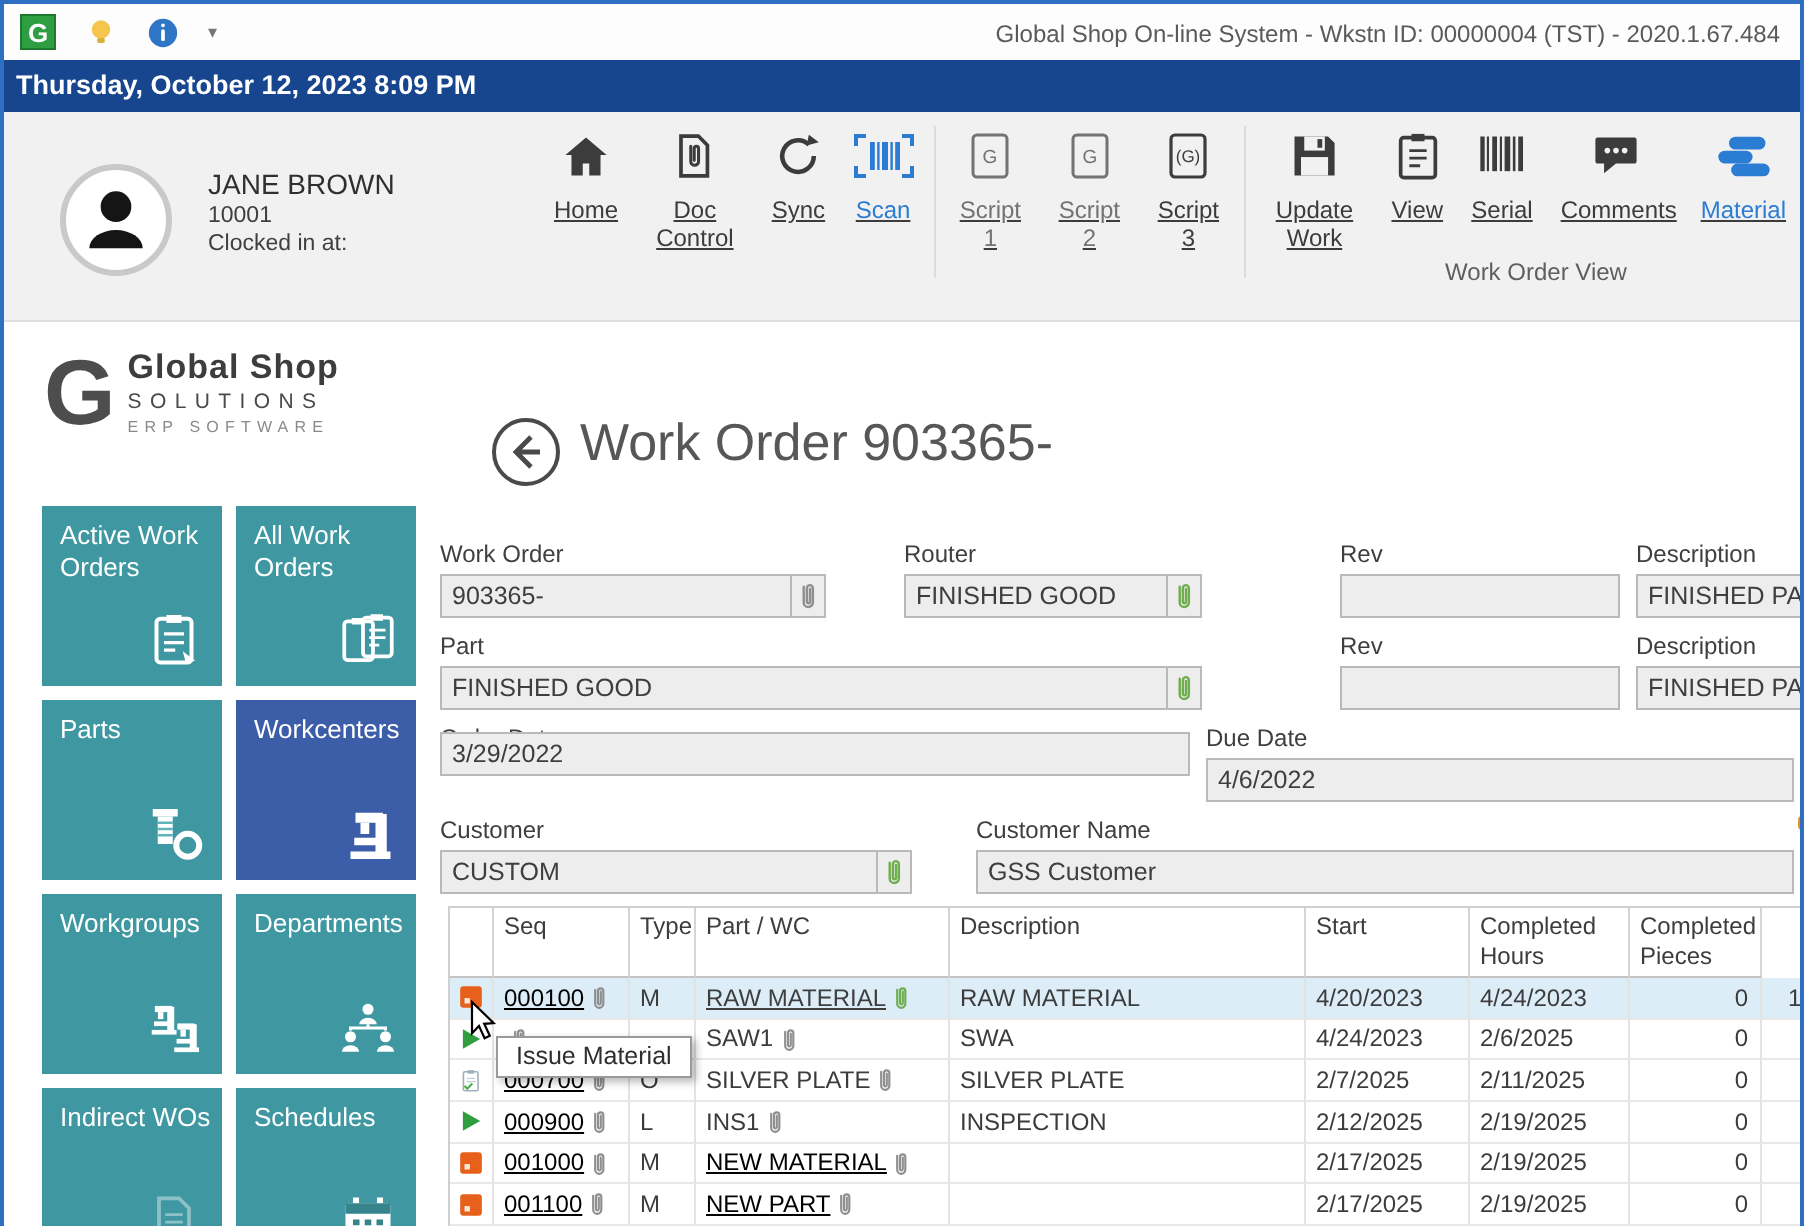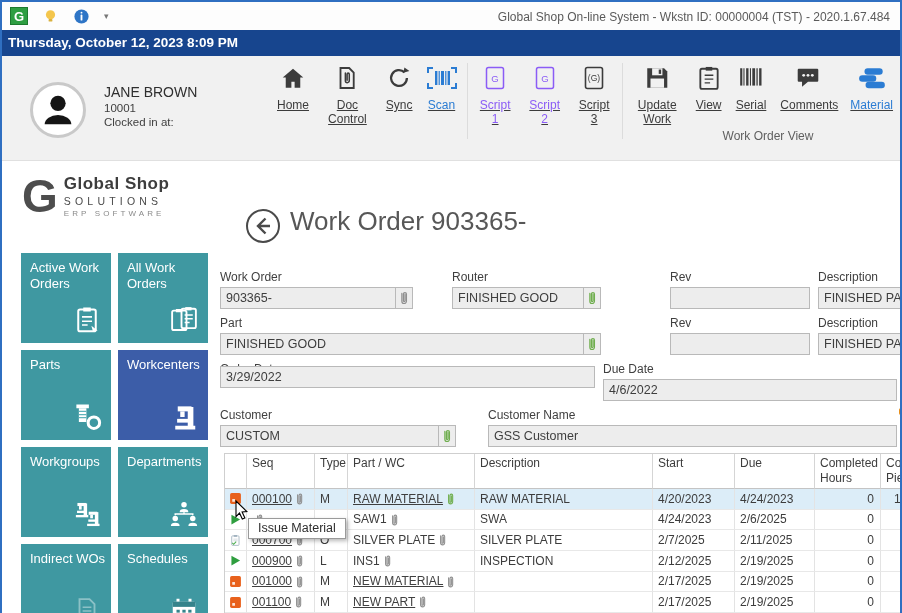--- a/index.html
+++ b/index.html
@@ -28,21 +28,21 @@
   .uname{font-size:14px;color:#2f2f2f;text-align:right;}
   .usub{font-size:11.5px;color:#3f3f3f;margin-top:2px;}
   
   .ribbon{position:absolute;left:268px;top:7px;display:flex;align-items:flex-start;}
   .ritem{display:flex;flex-direction:column;align-items:center;padding:0 7px;cursor:default;text-decoration:underline;}
   .ricon{height:30px;display:flex;align-items:center;justify-content:center;}
   .ricon svg{width:26px;height:26px;}
   .rlabel{margin-top:6px;font-size:12px;line-height:1.15;text-align:center;max-width:56px;color:#3c3c3c;}
   .ritem.active .rlabel,.ritem.active .ricon{color:#2b7cd3;}
   .ritem.normal .ricon{color:#3c3c3c;}
-  .ritem.disabled .ricon,.ritem.disabled .rlabel{color:#8b5cf6;}
+  .ritem.disabled .ricon,.ritem.disabled .rlabel{color:#737373;}
   .rsep{width:1px;height:76px;background:#dcdcdc;margin:0 3px;}
   .rgroup{position:absolute;left:648px;top:73px;width:236px;text-align:center;
           font-size:12px;color:#5f5f5f;}
   
   .logo{position:absolute;left:20px;top:174px;display:flex;align-items:flex-start;}
   .logo-g{font-size:46px;font-weight:bold;color:#4d4d4d;line-height:44px;margin-right:6px;}
   .logo-n{font-size:17px;font-weight:bold;color:#3d3d3d;letter-spacing:.5px;text-align:center;}
   .logo-s{font-size:10.5px;color:#4a4a4a;letter-spacing:4.2px;margin-top:1px;}
   .logo-t{font-size:8px;color:#8a8a8a;letter-spacing:3.1px;margin-top:2px;}
   
@@ -70,21 +70,21 @@
   .tr{display:grid;grid-template-columns:22px 68px 33px 127px 178px 82px 80px 66px 40px;}
   .th{height:35px;padding:2px 0 0 5px;border-right:1px solid #d5d5d5;border-bottom:1px solid #c4c4c4;
       color:#3d3d3d;line-height:1.25;overflow:visible;white-space:normal;}
   .td{height:20.7px;line-height:20.7px;padding-left:5px;border-right:1px solid #e3e3e3;
       border-bottom:1px solid #e8e8e8;white-space:nowrap;overflow:visible;display:flex;align-items:center;gap:3px;}
   .td.num{justify-content:flex-end;padding-right:6px;}
   .td.icn{justify-content:center;padding-left:0;}
   .td.icn svg{width:13px;height:13px;}
   .rowsel .td{background:#dcedf8;}
   .lnk{text-decoration:underline;cursor:pointer;}
-  .lnk.blue{color:#404040;}
+  .lnk.blue{color:#000000;}
   .lnk.dark{color:#3f3f3f;}
   .tclip{width:9px;height:14px;flex:none;}
   
   .tooltip{position:absolute;left:246px;top:518px;background:#fff;border:1px solid #9a9a9a;
            box-shadow:2px 2px 4px rgba(0,0,0,.28);font-size:12.5px;color:#2f2f2f;
            padding:2px 9px 3px 9px;white-space:nowrap;z-index:9;}
   .cursor{position:absolute;left:233px;top:500px;width:15px;height:21px;z-index:10;}
 </style>
 </head>
 <body>
@@ -520,21 +520,20 @@
   <div class="omark"></div>
 
   <div class="table">
     <div class="tr">
       <div class="th"></div>
       <div class="th">Seq</div>
       <div class="th">Type</div>
       <div class="th">Part / WC</div>
       <div class="th">Description</div>
       <div class="th">Start</div>
-      <div class="th">Due</div>
       <div class="th">Completed Hours</div>
       <div class="th">Completed Pieces</div>
     </div>
 
     <div class="tr rowsel">
       <div class="td icn">
           <svg>
             <use href="#i-matbox"></use>
           </svg>
         </div>

